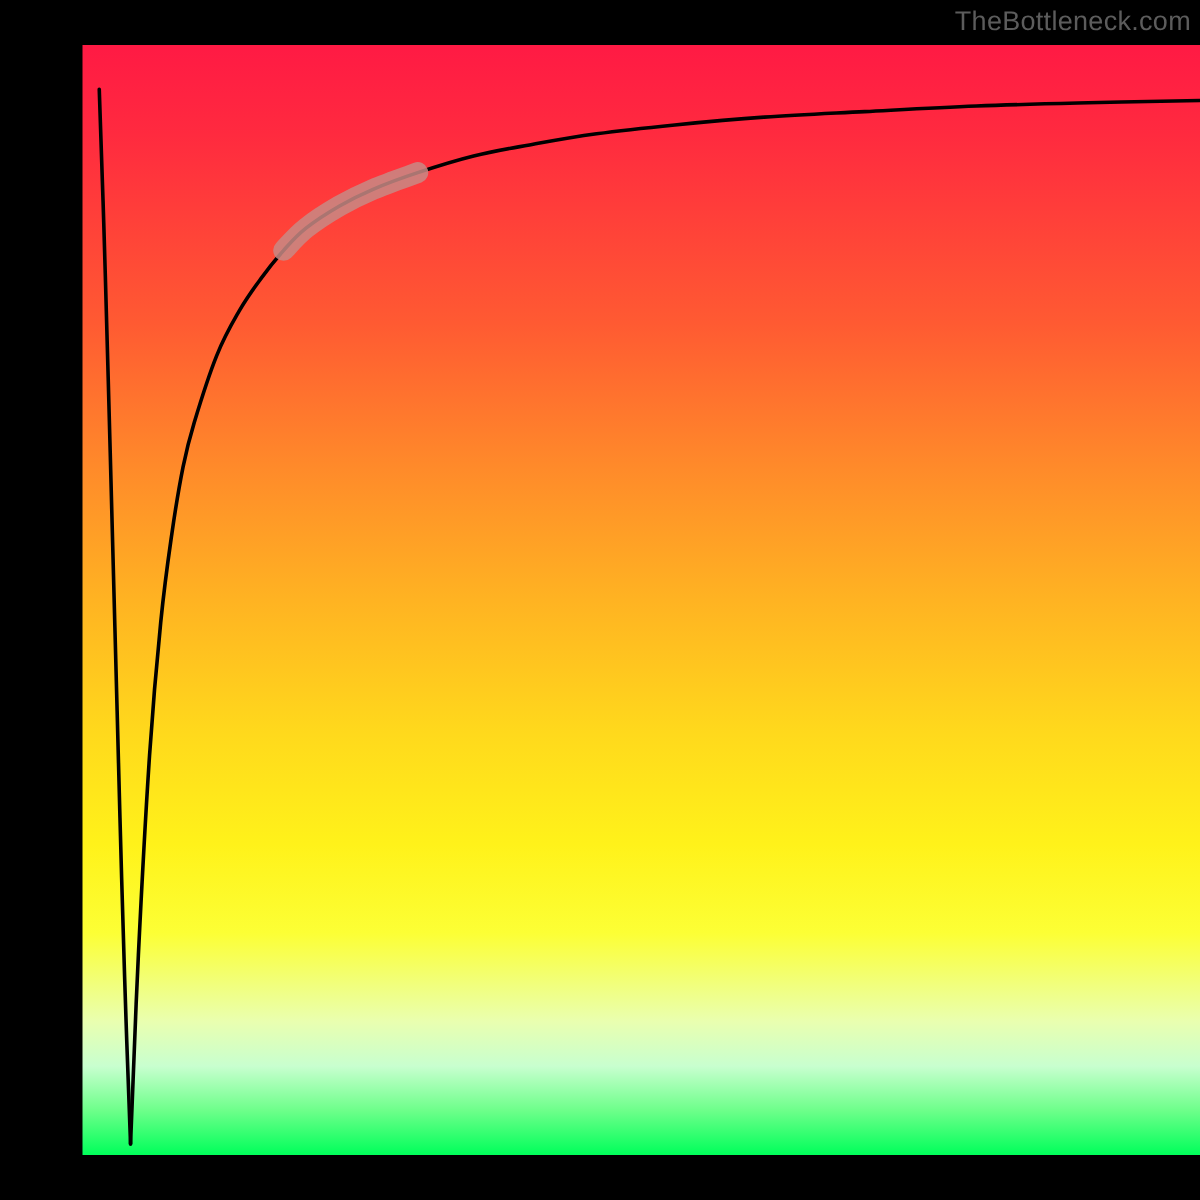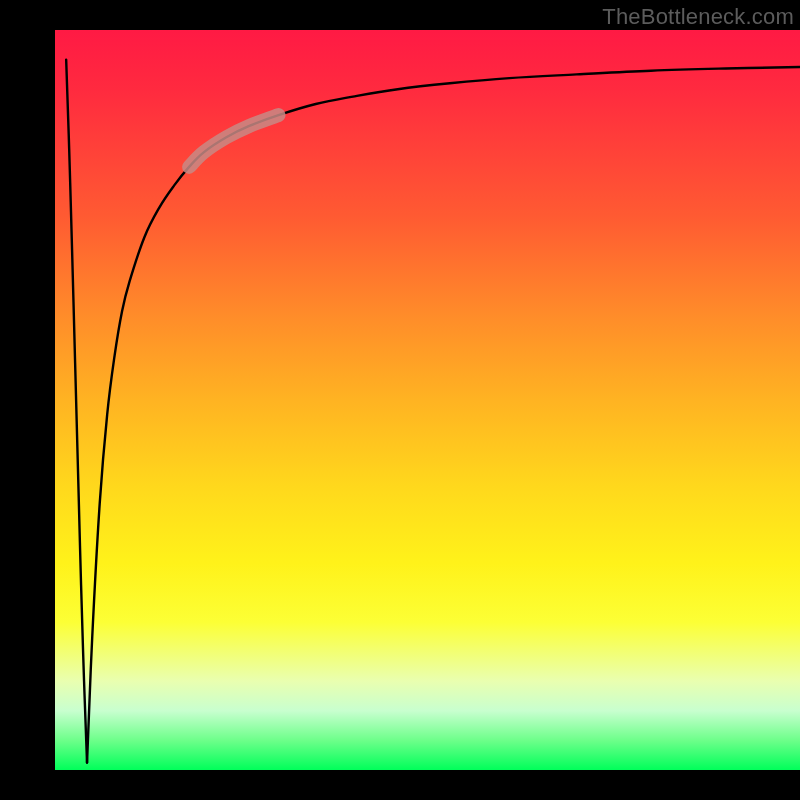--- a/index.html
+++ b/index.html
@@ -44,21 +44,21 @@
     left: 0;
     top: 0;
     width: 800px;
     height: 800px;
     pointer-events: none;
   }
   .watermark {
     position: absolute;
     top: 4px;
     right: 6px;
-    font-size: 22px;
+    font-size: 18px;
     font-weight: 500;
     color: #5c5c5c;
     letter-spacing: 0.2px;
     user-select: none;
   }
 </style>
 </head>
 <body>
 
 <div class="frame">

